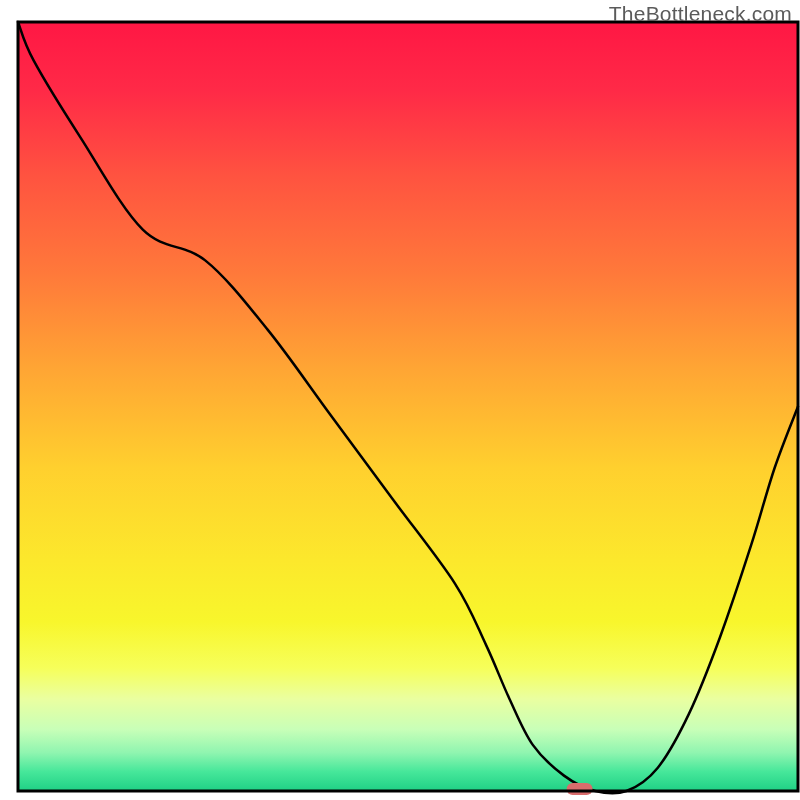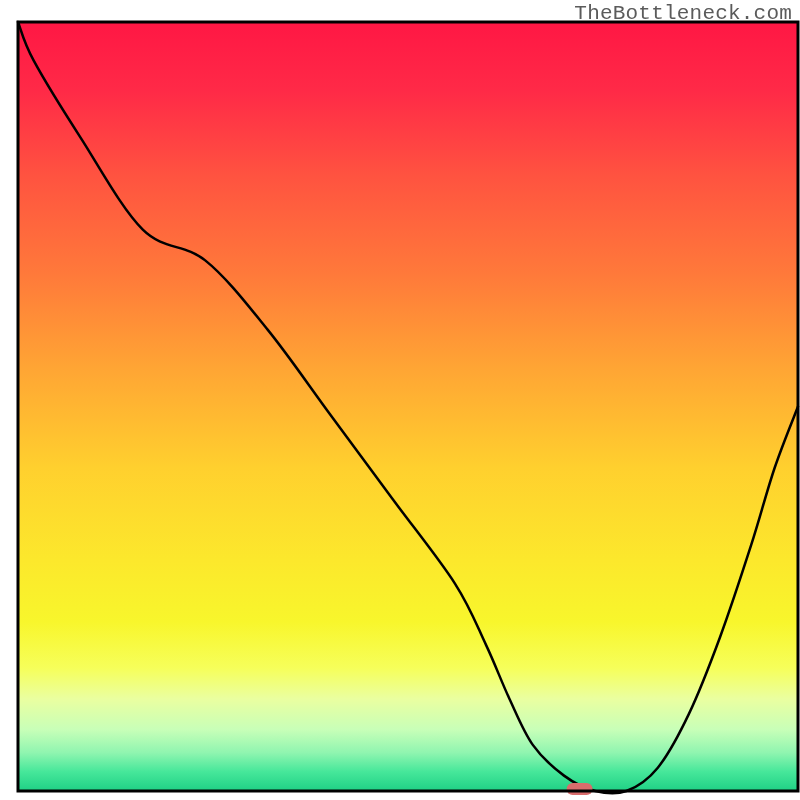--- a/index.html
+++ b/index.html
@@ -17,21 +17,20 @@
   }
   .watermark {
     position: absolute;
     top: 2px;
     right: 8px;
     font-size: 21px;
     color: #5b5b5b;
     font-weight: 500;
     letter-spacing: 0.2px;
     z-index: 5;
-    font-family: Liberation Mono, monospace;
   }
   .chart-svg {
     display: block;
   }
 </style>
 </head>
 <body>
 
 <div class="container">
   <div class="watermark">TheBottleneck.com</div>

